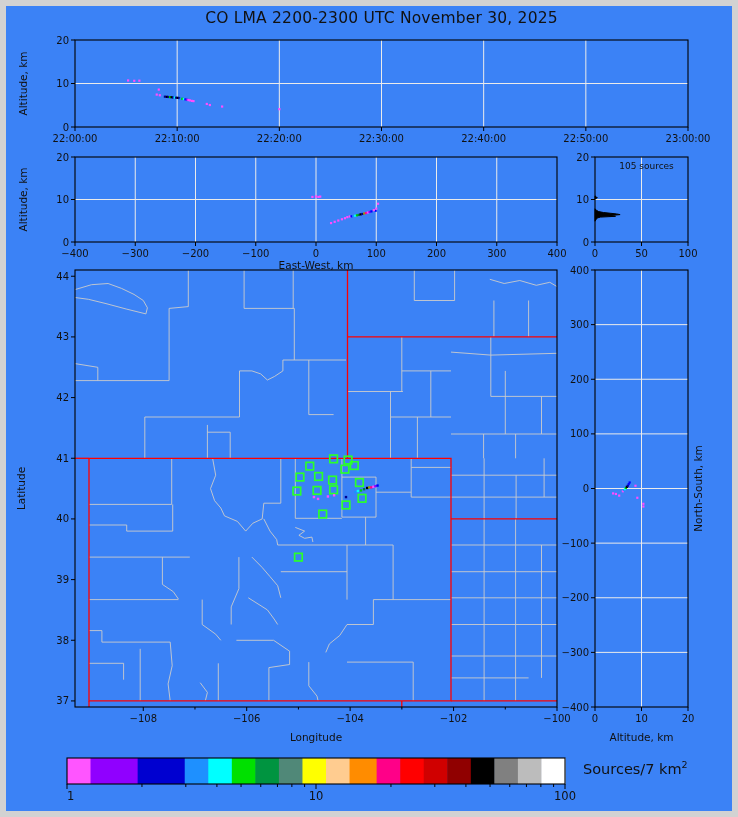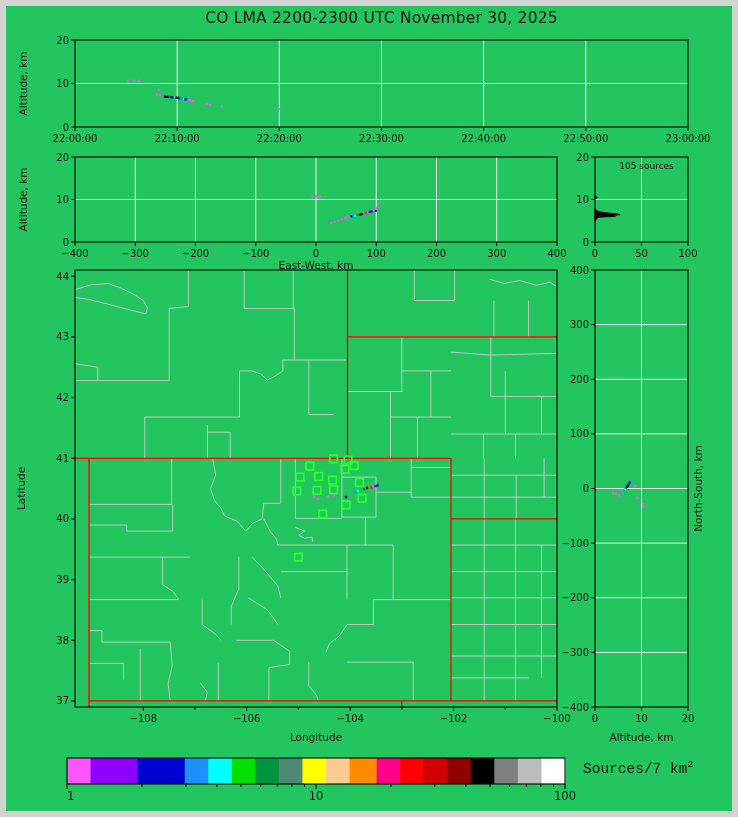--- a/index.html
+++ b/index.html
@@ -1,20 +1,20 @@
 <!DOCTYPE html>
 <html><head>
 <meta charset="utf-8">
 <style>
   html,body{margin:0;padding:0;background:#d2d2d2;font-family:"DejaVu Sans",sans-serif;}
-  #canvas{position:relative;width:738px;height:817px;background:#22c55e;overflow:hidden;}
+  #canvas{position:relative;width:738px;height:817px;background:#3b82f6;overflow:hidden;}
   #canvas::after{content:"";position:absolute;inset:0;border:6px solid #d2d2d2;pointer-events:none;}
   #title{position:absolute;left:75px;top:9px;width:613px;text-align:center;font-size:15.5px;color:#111;letter-spacing:0.2px;}
   #figure{position:absolute;left:0;top:0;}
-  #cb-label{position:absolute;left:583px;top:759px;font-size:14.5px;color:#111;font-family:Liberation Mono, monospace;}
+  #cb-label{position:absolute;left:583px;top:759px;font-size:14.5px;color:#111;}
   #cb-label sup{font-size:9.5px;}
   text{font-family:"DejaVu Sans",sans-serif;fill:#111;}
 </style>
 </head>
 <body>
 
 <div id="canvas">
   <div id="title">CO LMA 2200-2300 UTC November 30, 2025</div>
   <svg id="figure" width="738" height="817">
       <g>

